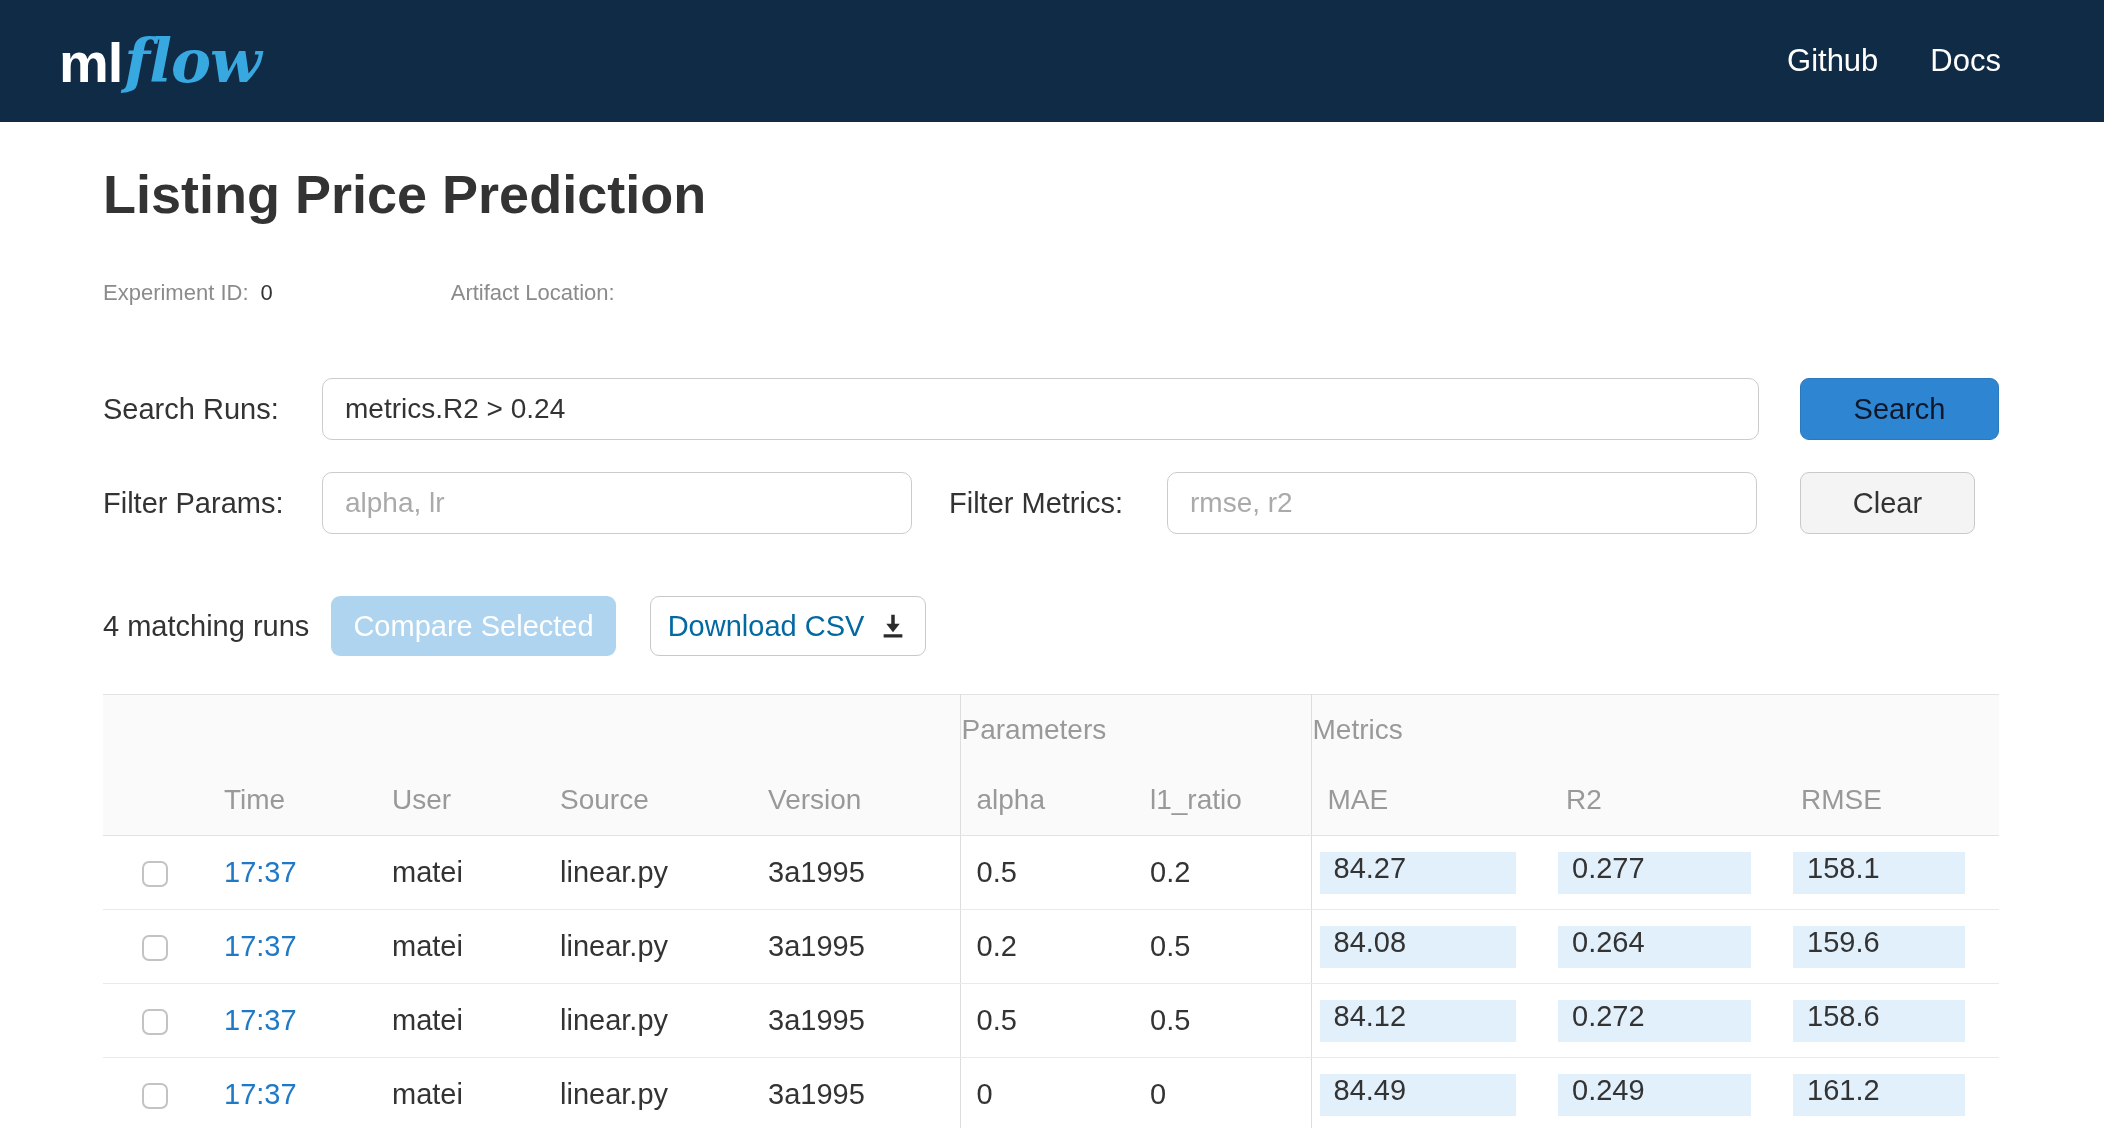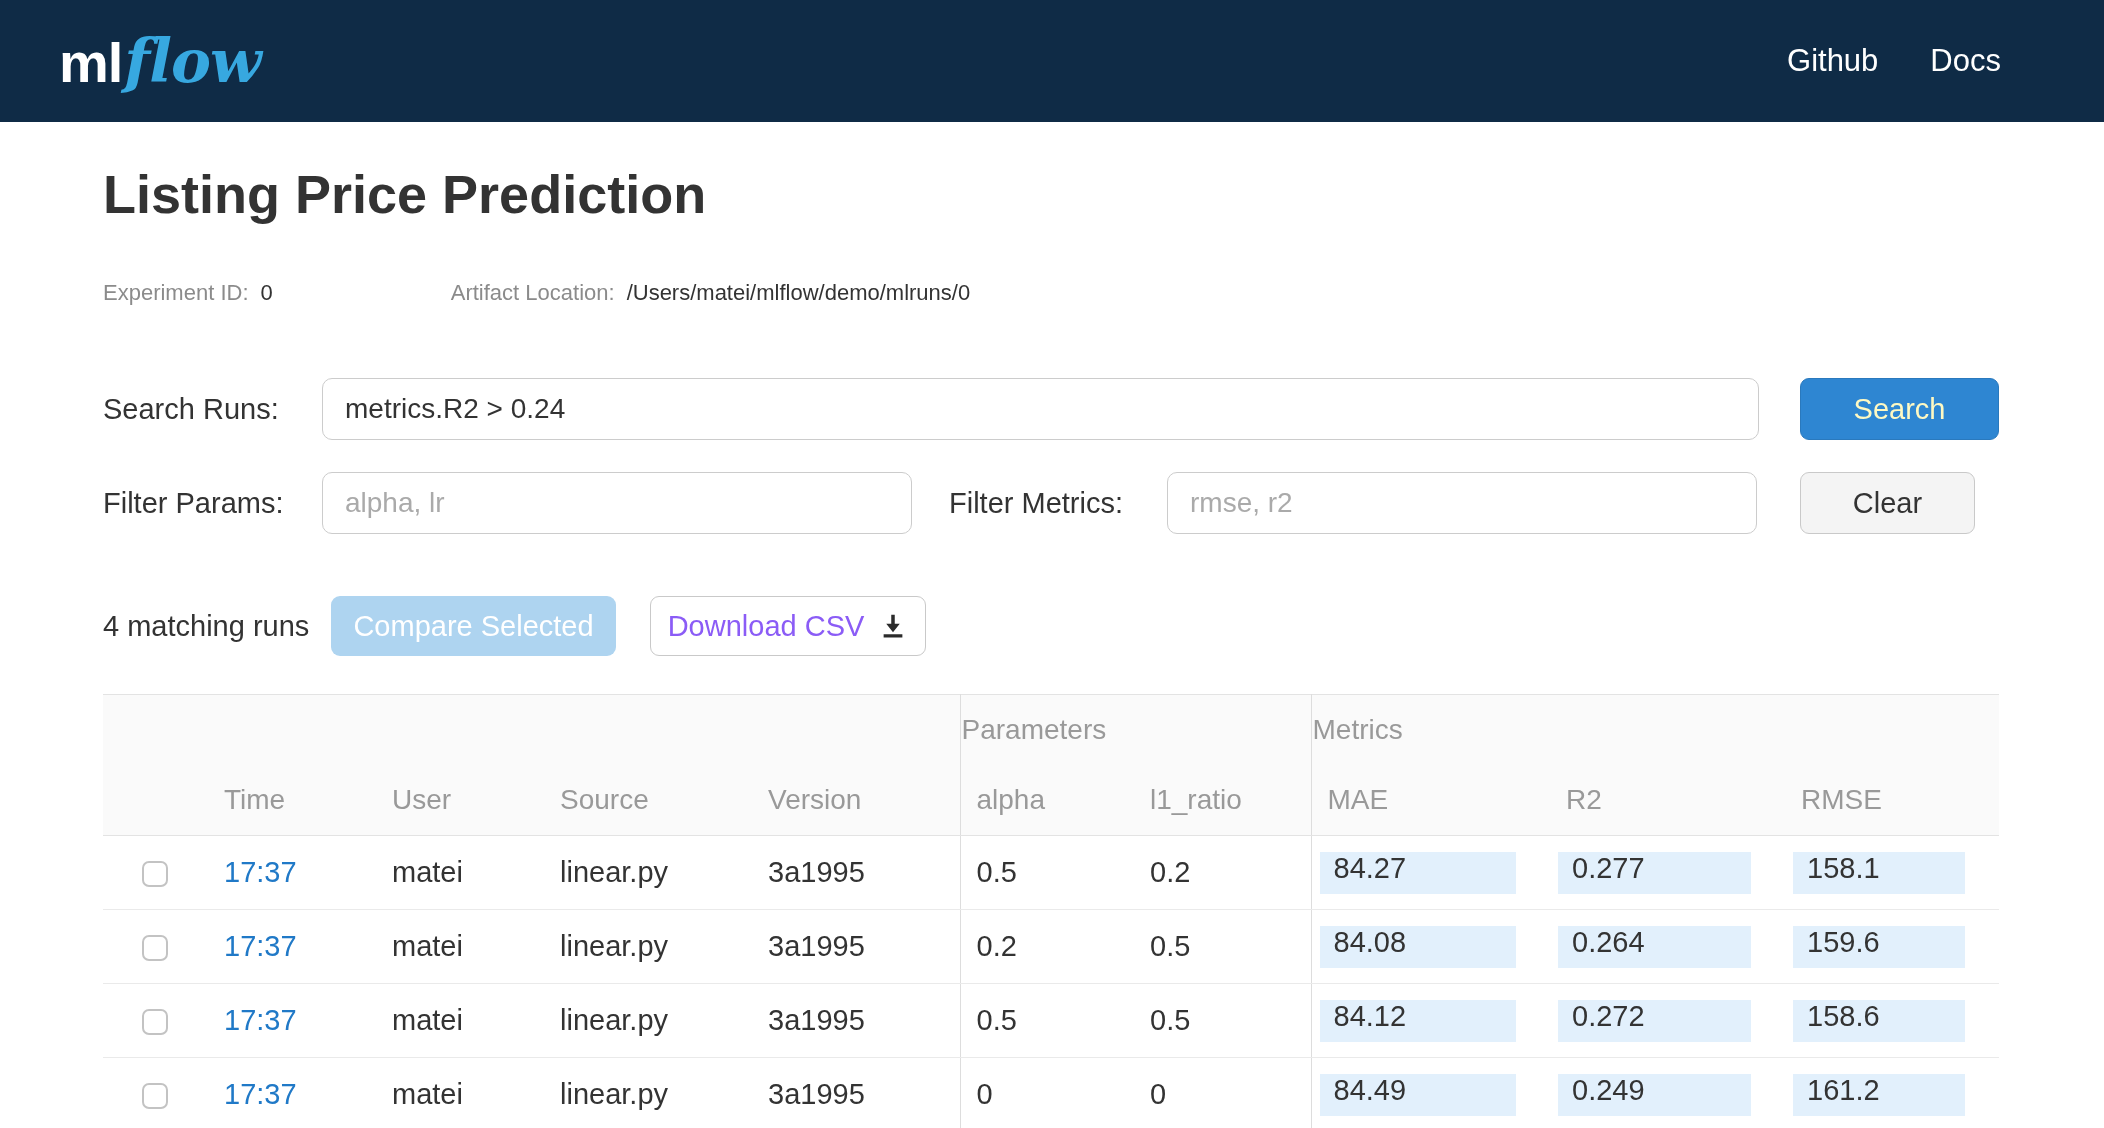--- a/index.html
+++ b/index.html
@@ -45,27 +45,27 @@
     height:62px;border:1px solid #ccc;border-radius:10px;padding:0 22px;
     font-size:28px;color:#333;font-family:"Liberation Sans",sans-serif;outline:none;background:#fff;
   }
   input.text-input::placeholder{color:#aaa;}
   .search-input{width:1437px;}
   .filter-input{width:590px;}
   .btn{
     height:62px;border-radius:9px;font-size:29px;font-family:"Liberation Sans",sans-serif;
     display:flex;align-items:center;justify-content:center;cursor:pointer;
   }
-  .btn-search{width:199px;margin-left:41px;background:var(--primary-blue,#2e86d2);border:1px solid #2a79bd;color:#fef9c3;}
+  .btn-search{width:199px;margin-left:41px;background:var(--primary-blue,#2e86d2);border:1px solid #2a79bd;color:#0f172a;}
   .btn-clear{width:175px;margin-left:43px;background:#f4f4f4;border:1px solid #c9c9c9;color:#333;}
   
   .results-row{margin-top:62px;display:flex;align-items:center;}
   .matching-runs{width:228px;font-size:29px;color:#333;flex:none;}
   .btn-compare{width:285px;height:60px;background:var(--compare-disabled-blue,#aed4f0);border:none;color:#fff;cursor:default;}
-  .btn-download{width:276px;height:60px;margin-left:34px;background:#fff;border:1px solid #c9c9c9;color:#8b5cf6;gap:14px;}
+  .btn-download{width:276px;height:60px;margin-left:34px;background:#fff;border:1px solid #c9c9c9;color:#0369a1;gap:14px;}
   .dl-icon{width:30px;height:30px;display:inline-block;}
   
   table.runs{margin-top:38px;width:1896px;border-collapse:collapse;table-layout:fixed;border-top:1px solid #e3e3e3;}
   thead{background:#fafafa;}
   th{font-weight:400;color:#999;font-size:28px;text-align:left;}
   tr.group-row th{height:70px;}
   tr.col-row th{height:71px;padding-left:16px;border-bottom:1px solid #e3e3e3;}
   tbody td{height:74px;padding-left:16px;font-size:29px;color:#333;border-bottom:1px solid #eaeaea;background:#fff;}
   .gsep{border-left:1px solid #ddd;}
   td.cell-metric{padding-left:8px;padding-right:34px;}
@@ -93,21 +93,20 @@
 
 <div class="content">
 
   <h1 class="page-title">Listing Price Prediction</h1>
 
   <div class="exp-row">
     <span class="exp-label">Experiment ID:</span>
     <span class="exp-value">0</span>
     <span class="artifact-group">
       <span class="exp-label">Artifact Location:</span>
-      <span class="exp-value">/Users/matei/mlflow/demo/mlruns/0</span>
     </span>
   </div>
 
   <div class="search-row">
     <div class="field-label">Search Runs:</div>
     <input class="text-input search-input" type="text" value="metrics.R2 &gt; 0.24" style="">
     <button class="btn btn-search">Search</button>
   </div>
 
   <div class="filter-row">

